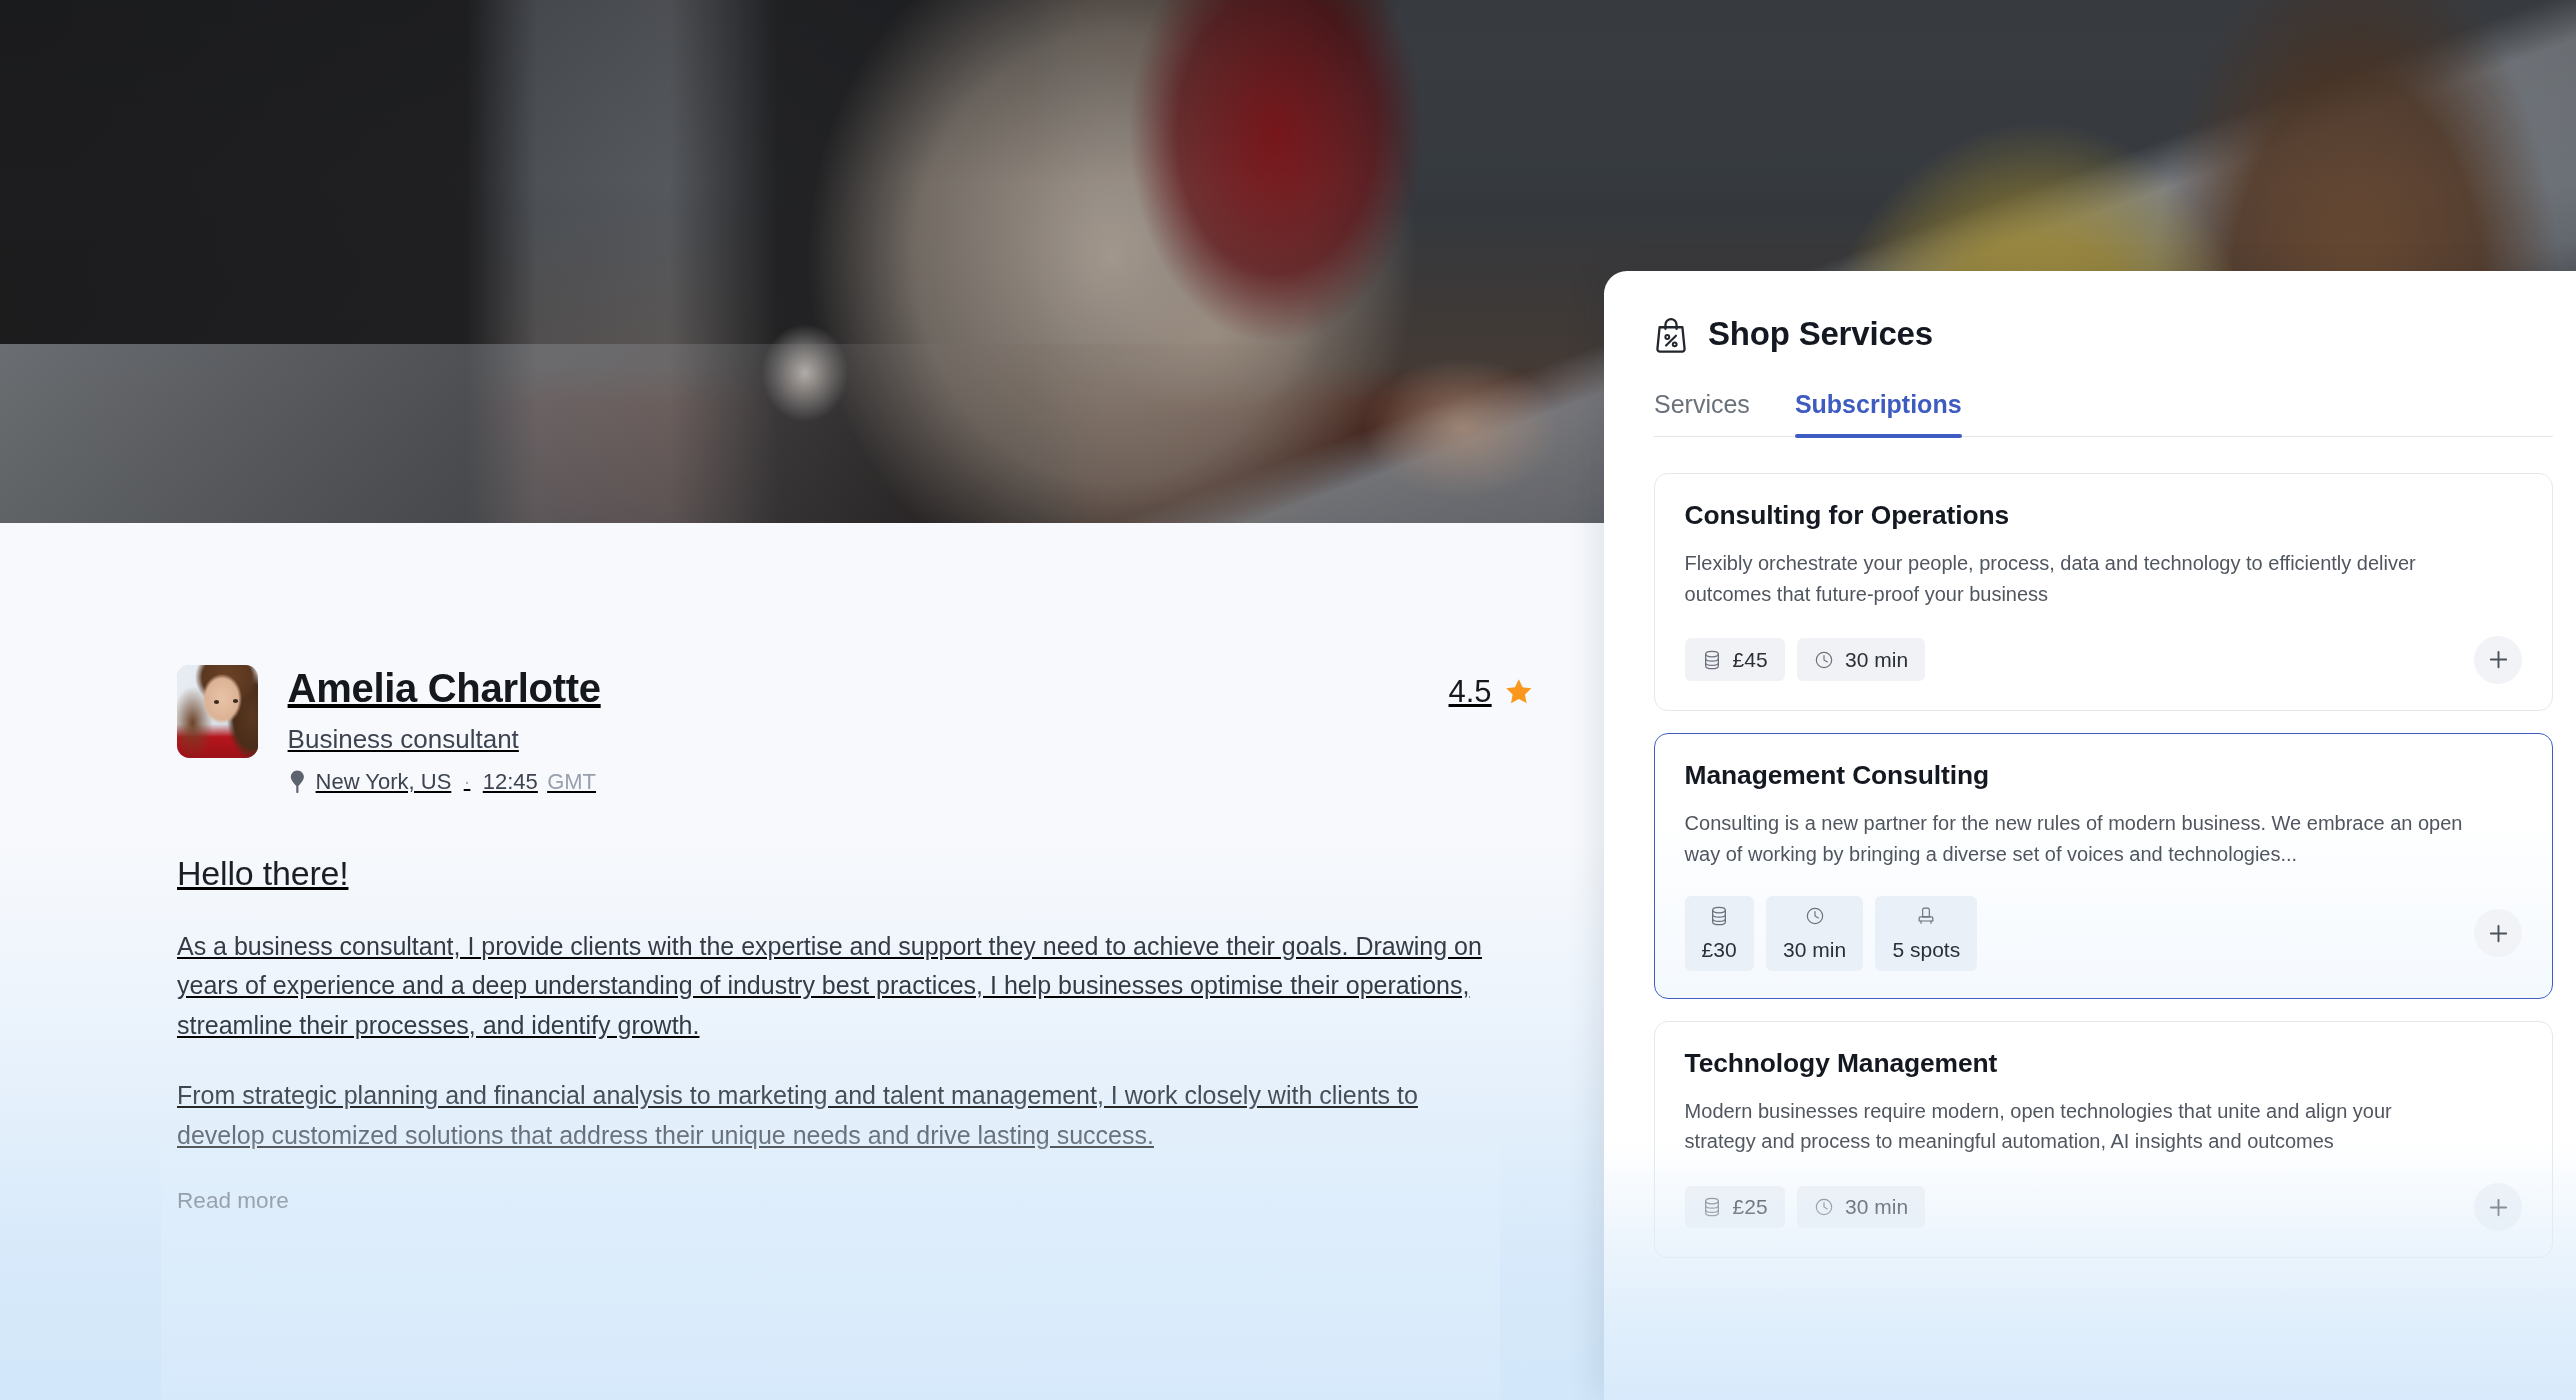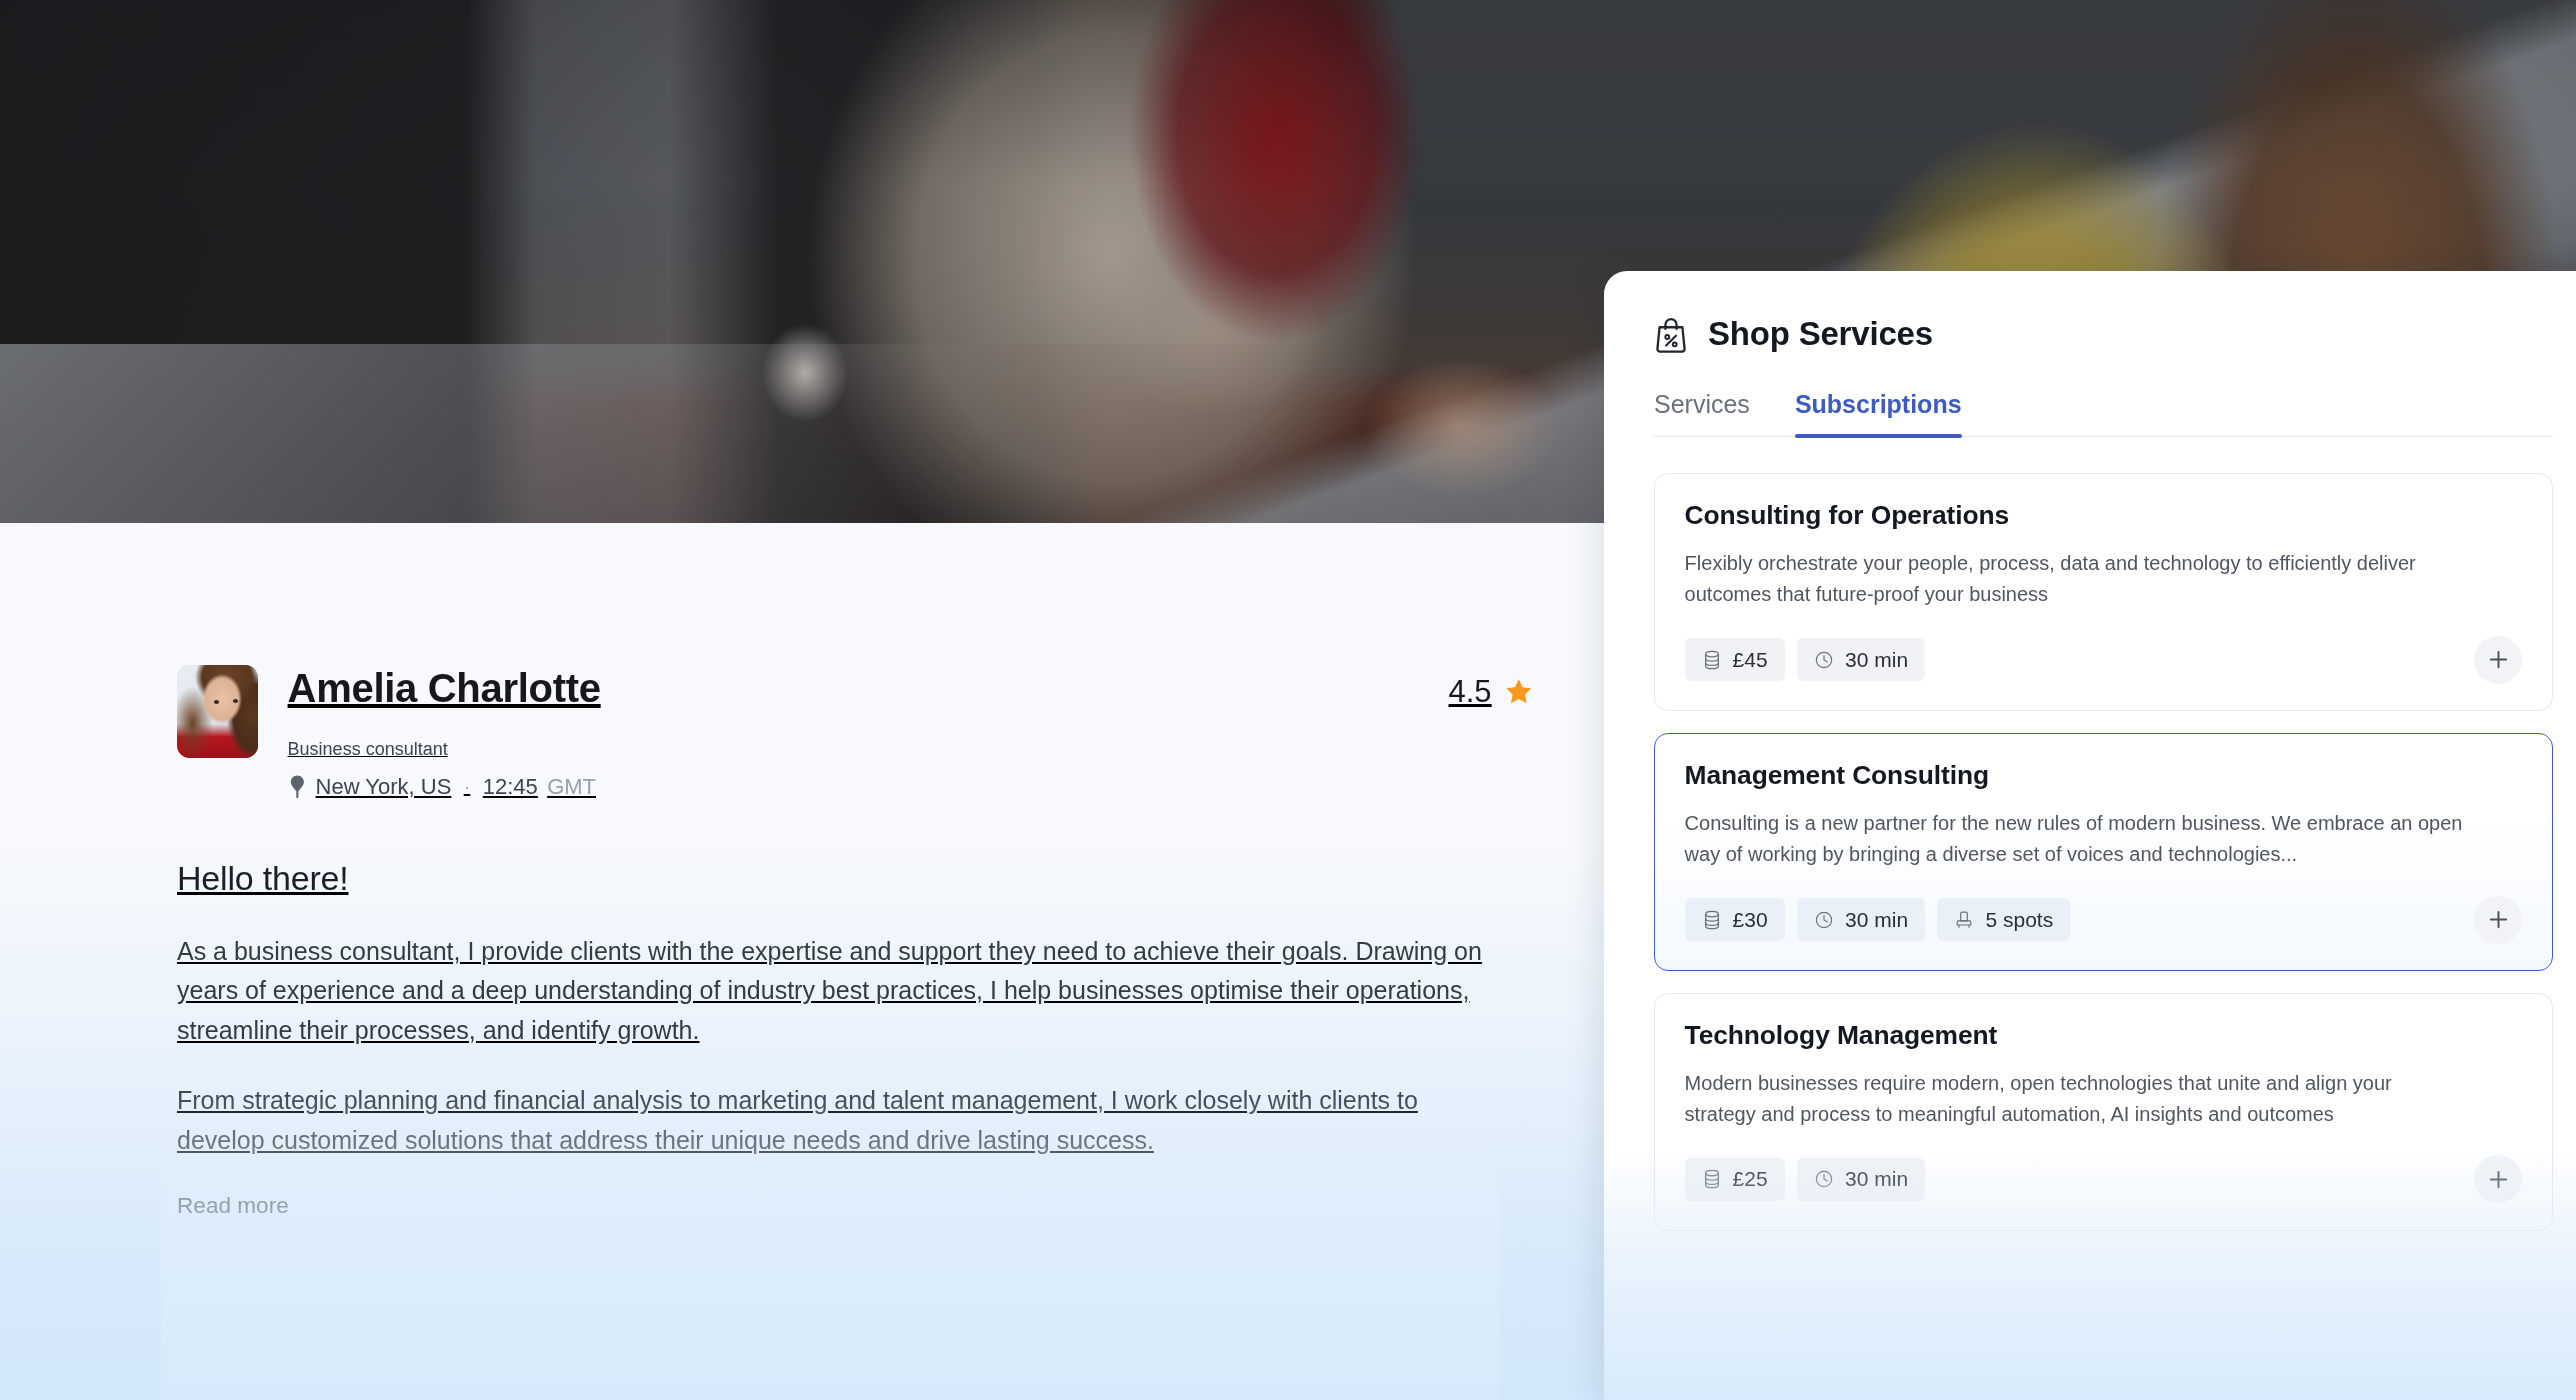--- a/index.html
+++ b/index.html
@@ -147,22 +147,22 @@
     padding-right: 12.4px;
   }
   .rating-value {
     font-size: 31px;
     font-weight: 400;
     color: #15181d;
   }
   .star-icon { width: 29.6px; height: 29.6px; display: block; }
 
   .profile-role {
-    margin-top: 29px;
-    font-size: 18px;
+    margin-top: 14px;
+    font-size: 26px;
     color: #3d4450;
     font-weight: 400;
   }
   .profile-loc {
     margin-top: 14px;
     display: flex;
     align-items: center;
     font-size: 22px;
     color: #3d4450;
   }
@@ -303,21 +303,21 @@
   .chip {
     display: flex;
     align-items: center;
     gap: 11px;
     background: #F0F2F5;
     border-radius: 6px;
     padding: 9.3px 17px;
     font-size: 21px;
     color: #2b3038;
   }
-  .svc-card.selected .chip { background: #EAF0F8; }
+  .svc-card.selected .chip { background: #EAF0F8; flex-direction: column; }
   .chip-icon { width: 20px; height: 22px; display: block; flex: 0 0 auto; }
   .add-btn {
     width: 48px; height: 48px;
     border-radius: 50%;
     background: #F1F3F6;
     border: none;
     display: flex;
     align-items: center;
     justify-content: center;
     cursor: pointer;

